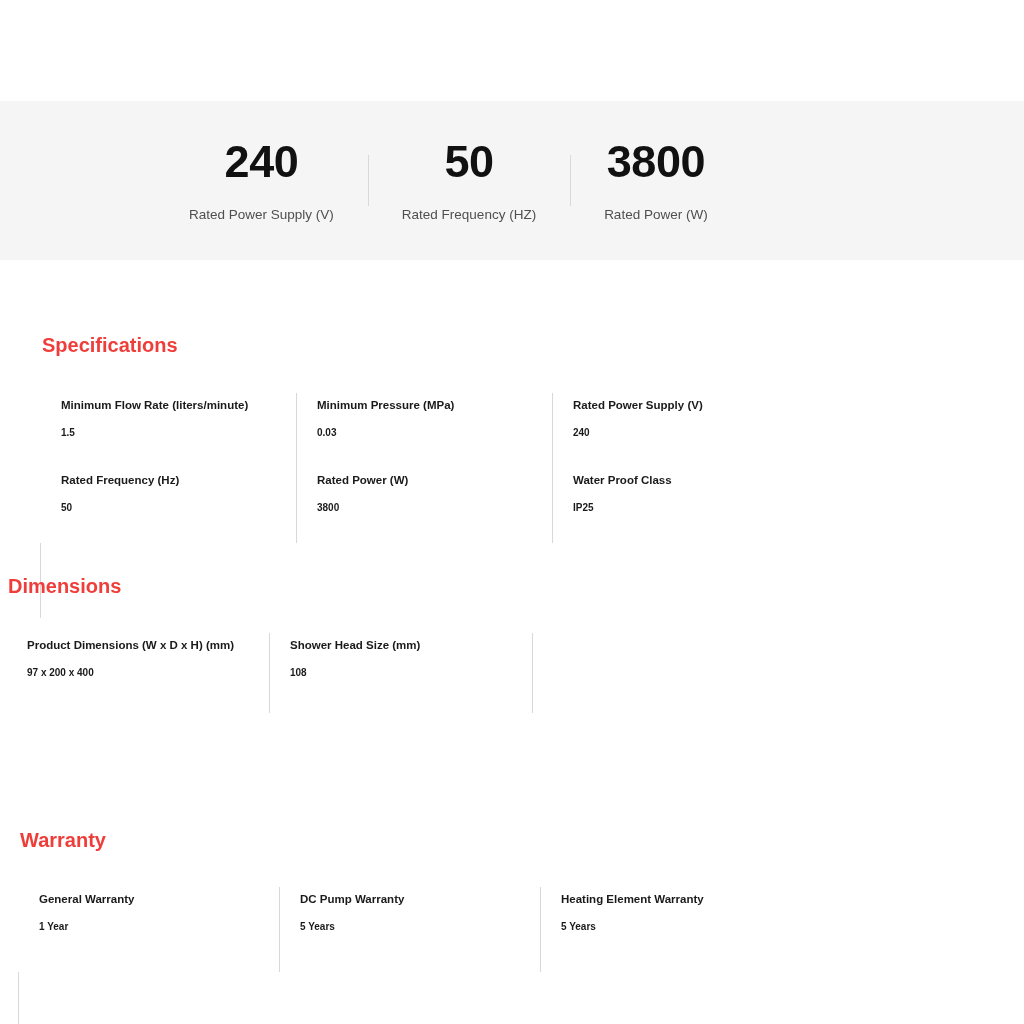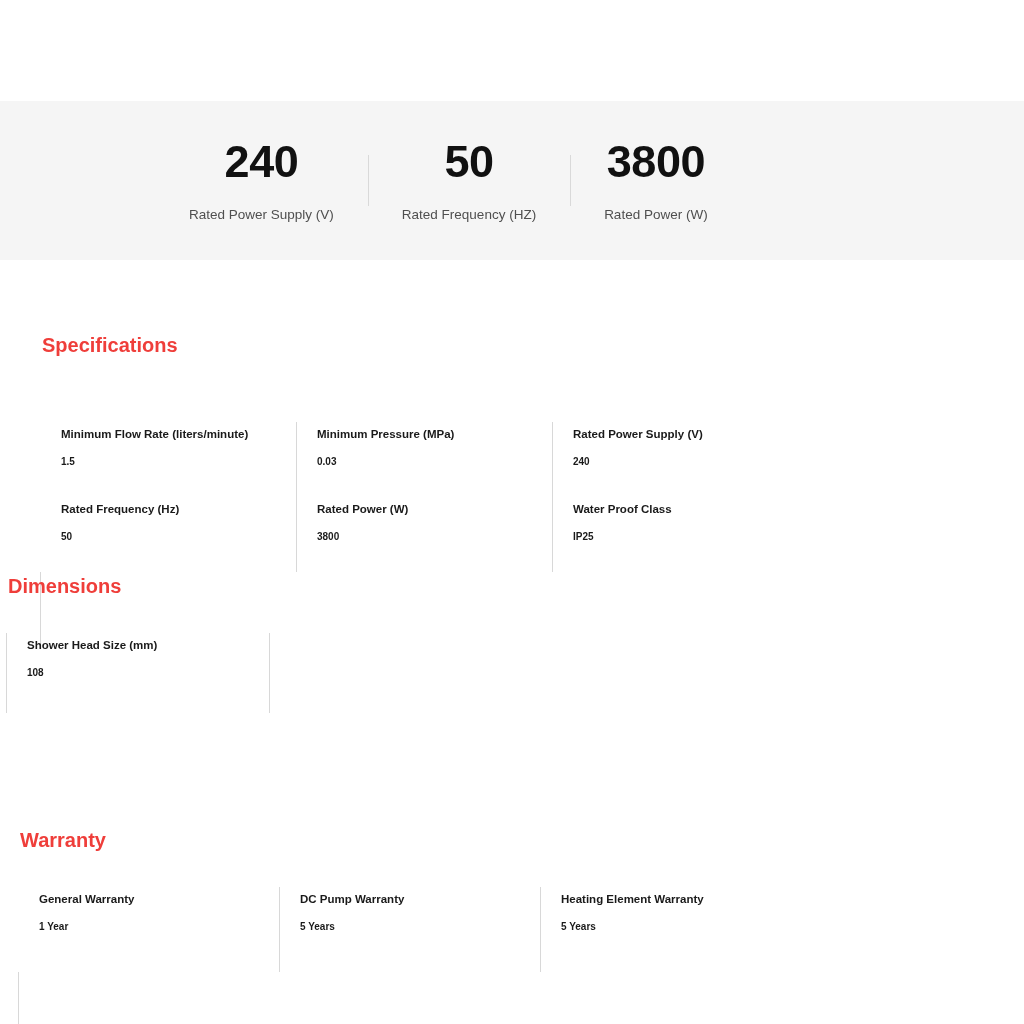--- a/index.html
+++ b/index.html
@@ -117,21 +117,21 @@
     line-height: 1;
     margin: 0;
     white-space: nowrap;
   }
 
   
   #section-specifications { left: 13px; top: 335px; }
   #section-specifications .section-title { margin-left: 29px; }
   #section-specifications .spec-grid { margin-top: 38px; margin-left: 27px; }
   #section-specifications .spec-cell { width: 256px; height: 75px; }
-  #section-specifications .spec-cell.r0 { padding-top: 7px; margin-top: 29px; }
+  #section-specifications .spec-cell.r0 { padding-top: 7px; }
   #section-specifications .spec-cell.r1 { padding-top: 7px; }
 
   
   #section-dimensions { left: 0; top: 576px; }
   #section-dimensions .section-title { margin-left: 8px; }
   #section-dimensions .spec-grid { margin-top: 37px; margin-left: 6px; }
   #section-dimensions .spec-cell { width: 263px; height: 80px; padding-top: 7px; }
 
   
   #section-warranty { left: 0; top: 830px; }
@@ -194,20 +194,24 @@
     </div>
     <div class="spec-cell r1 divided"></div>
 
   </div>
 </section>
 
 <section class="section" id="section-dimensions">
   <h2 class="section-title">Dimensions</h2>
   <div class="spec-grid">
 
+    <div class="spec-cell">
+      <p class="spec-key">Product Dimensions (W x D x H) (mm)</p>
+      <p class="spec-val">97 x 200 x 400</p>
+    </div>
     <div class="spec-cell divided">
       <p class="spec-key">Shower Head Size (mm)</p>
       <p class="spec-val">108</p>
     </div>
     <div class="spec-cell divided"></div>
 
   </div>
 </section>
 
 <section class="section" id="section-warranty">

